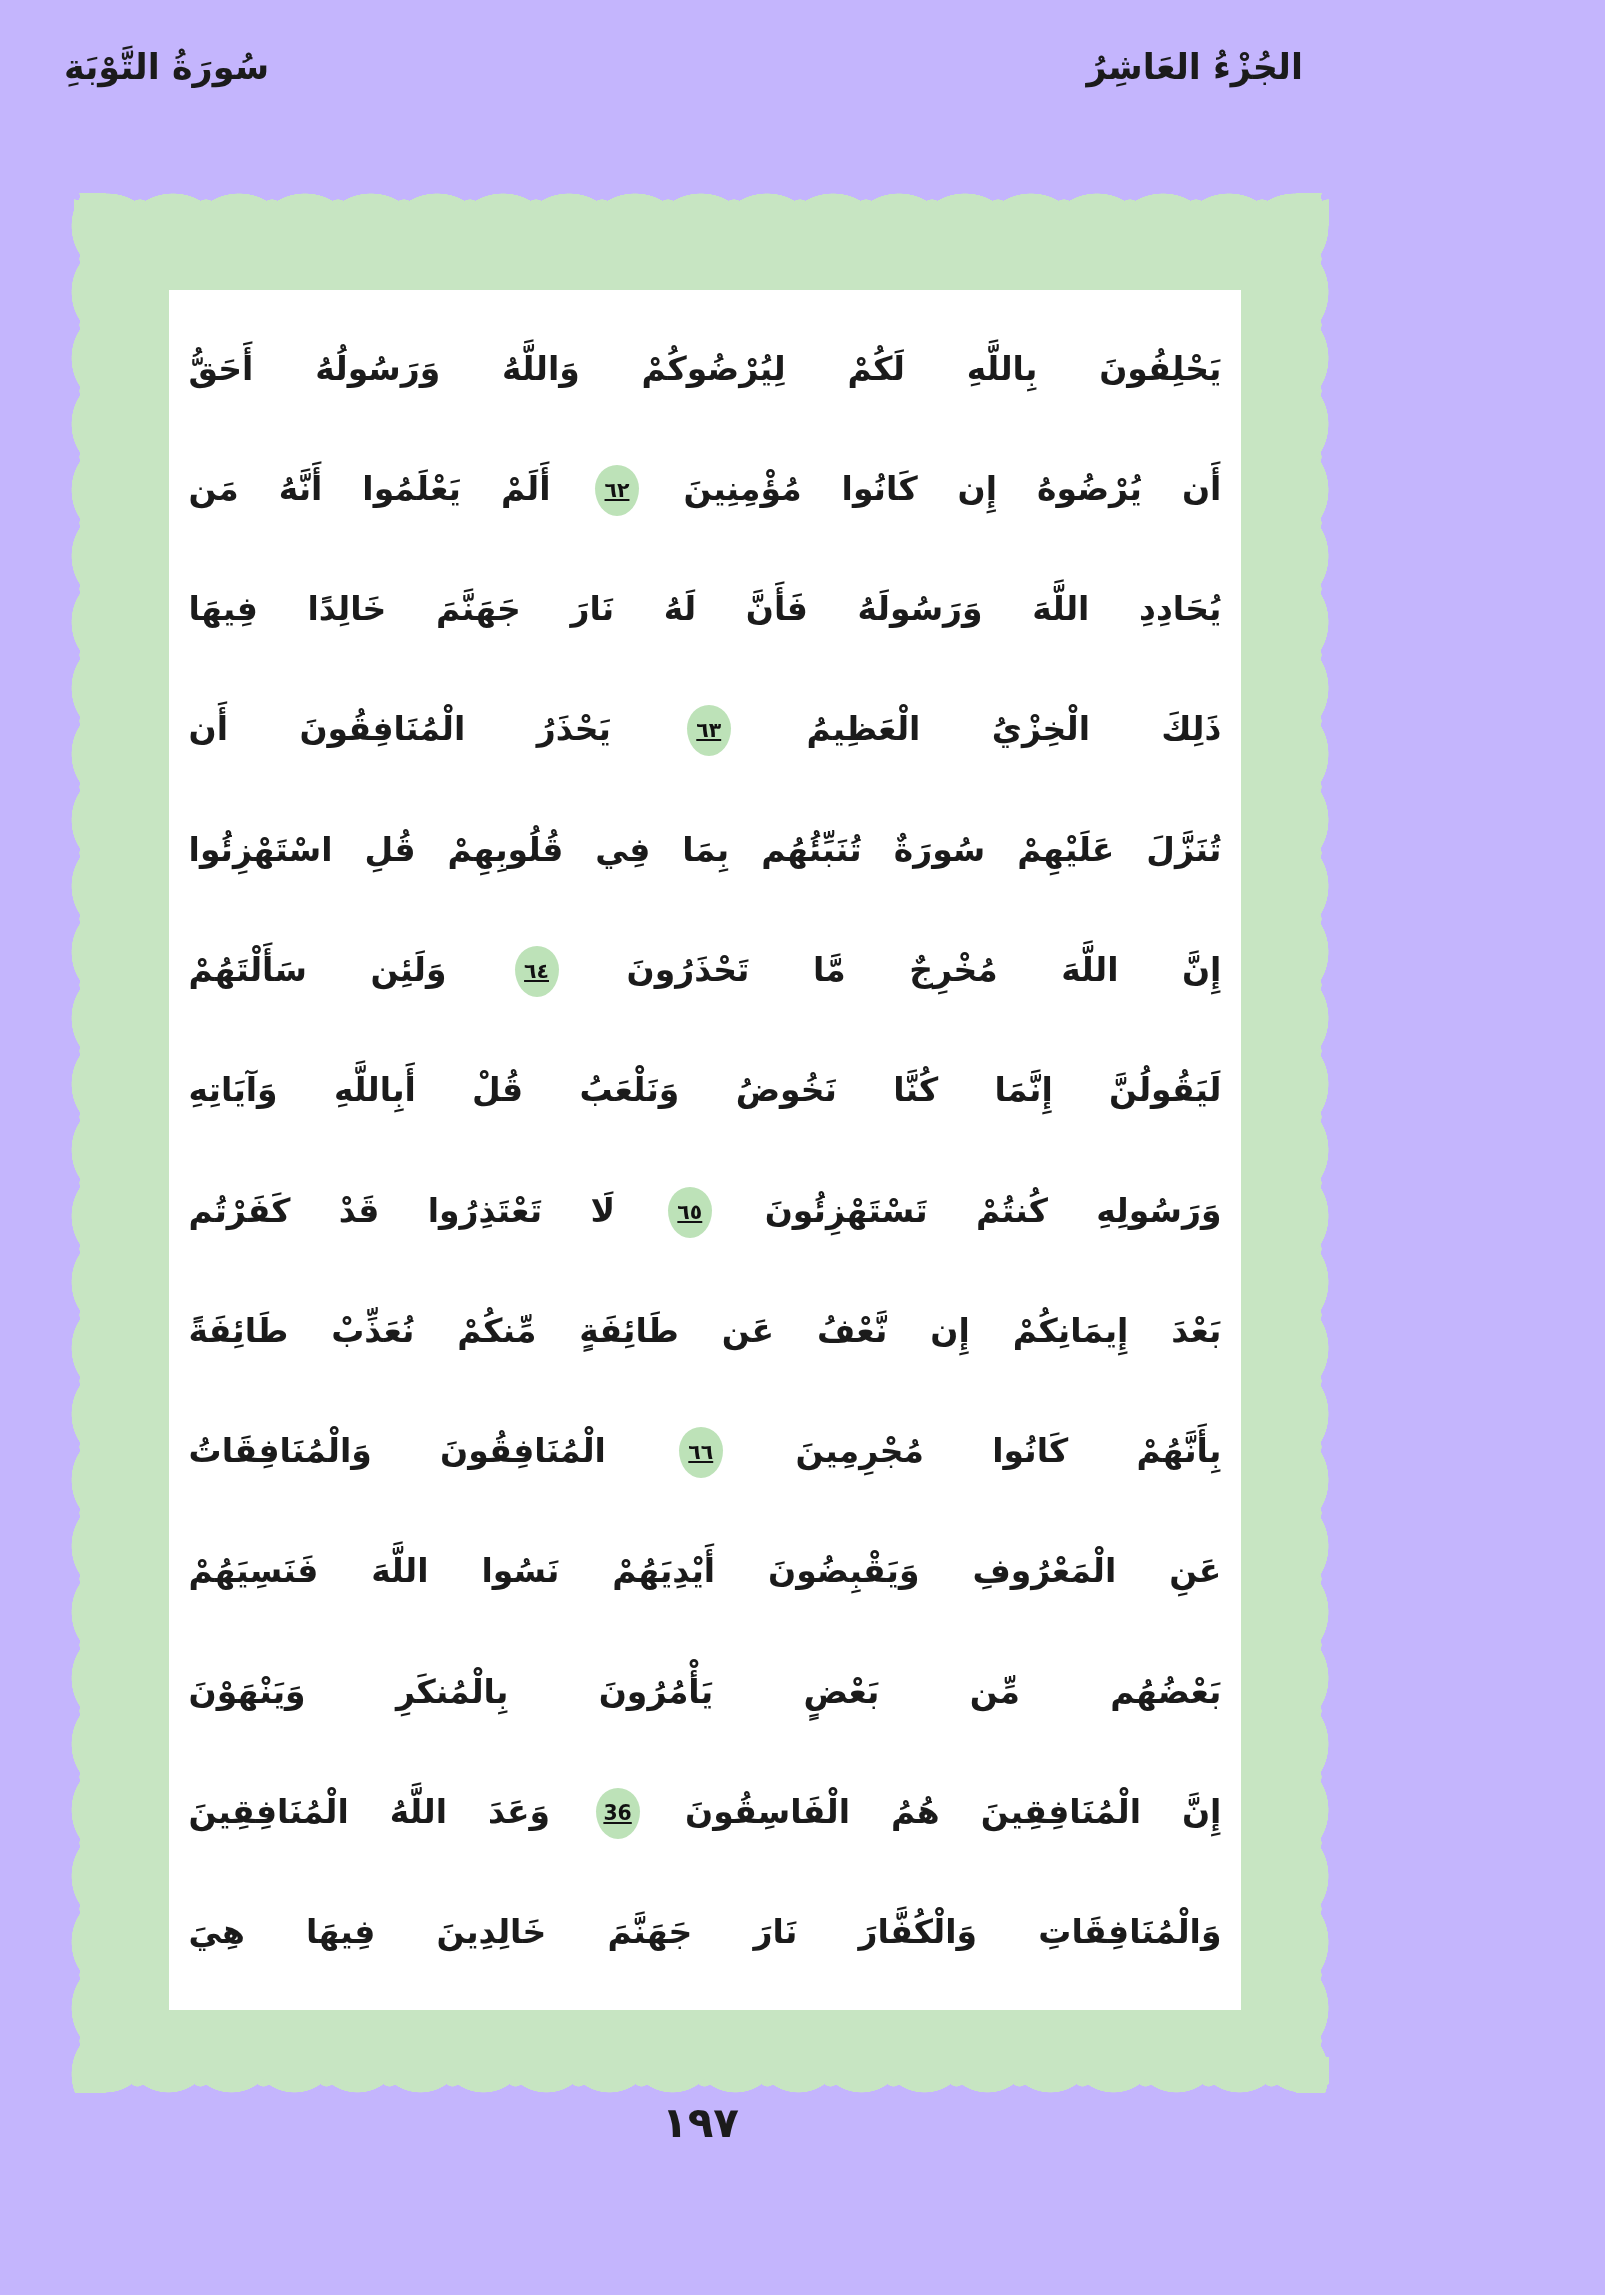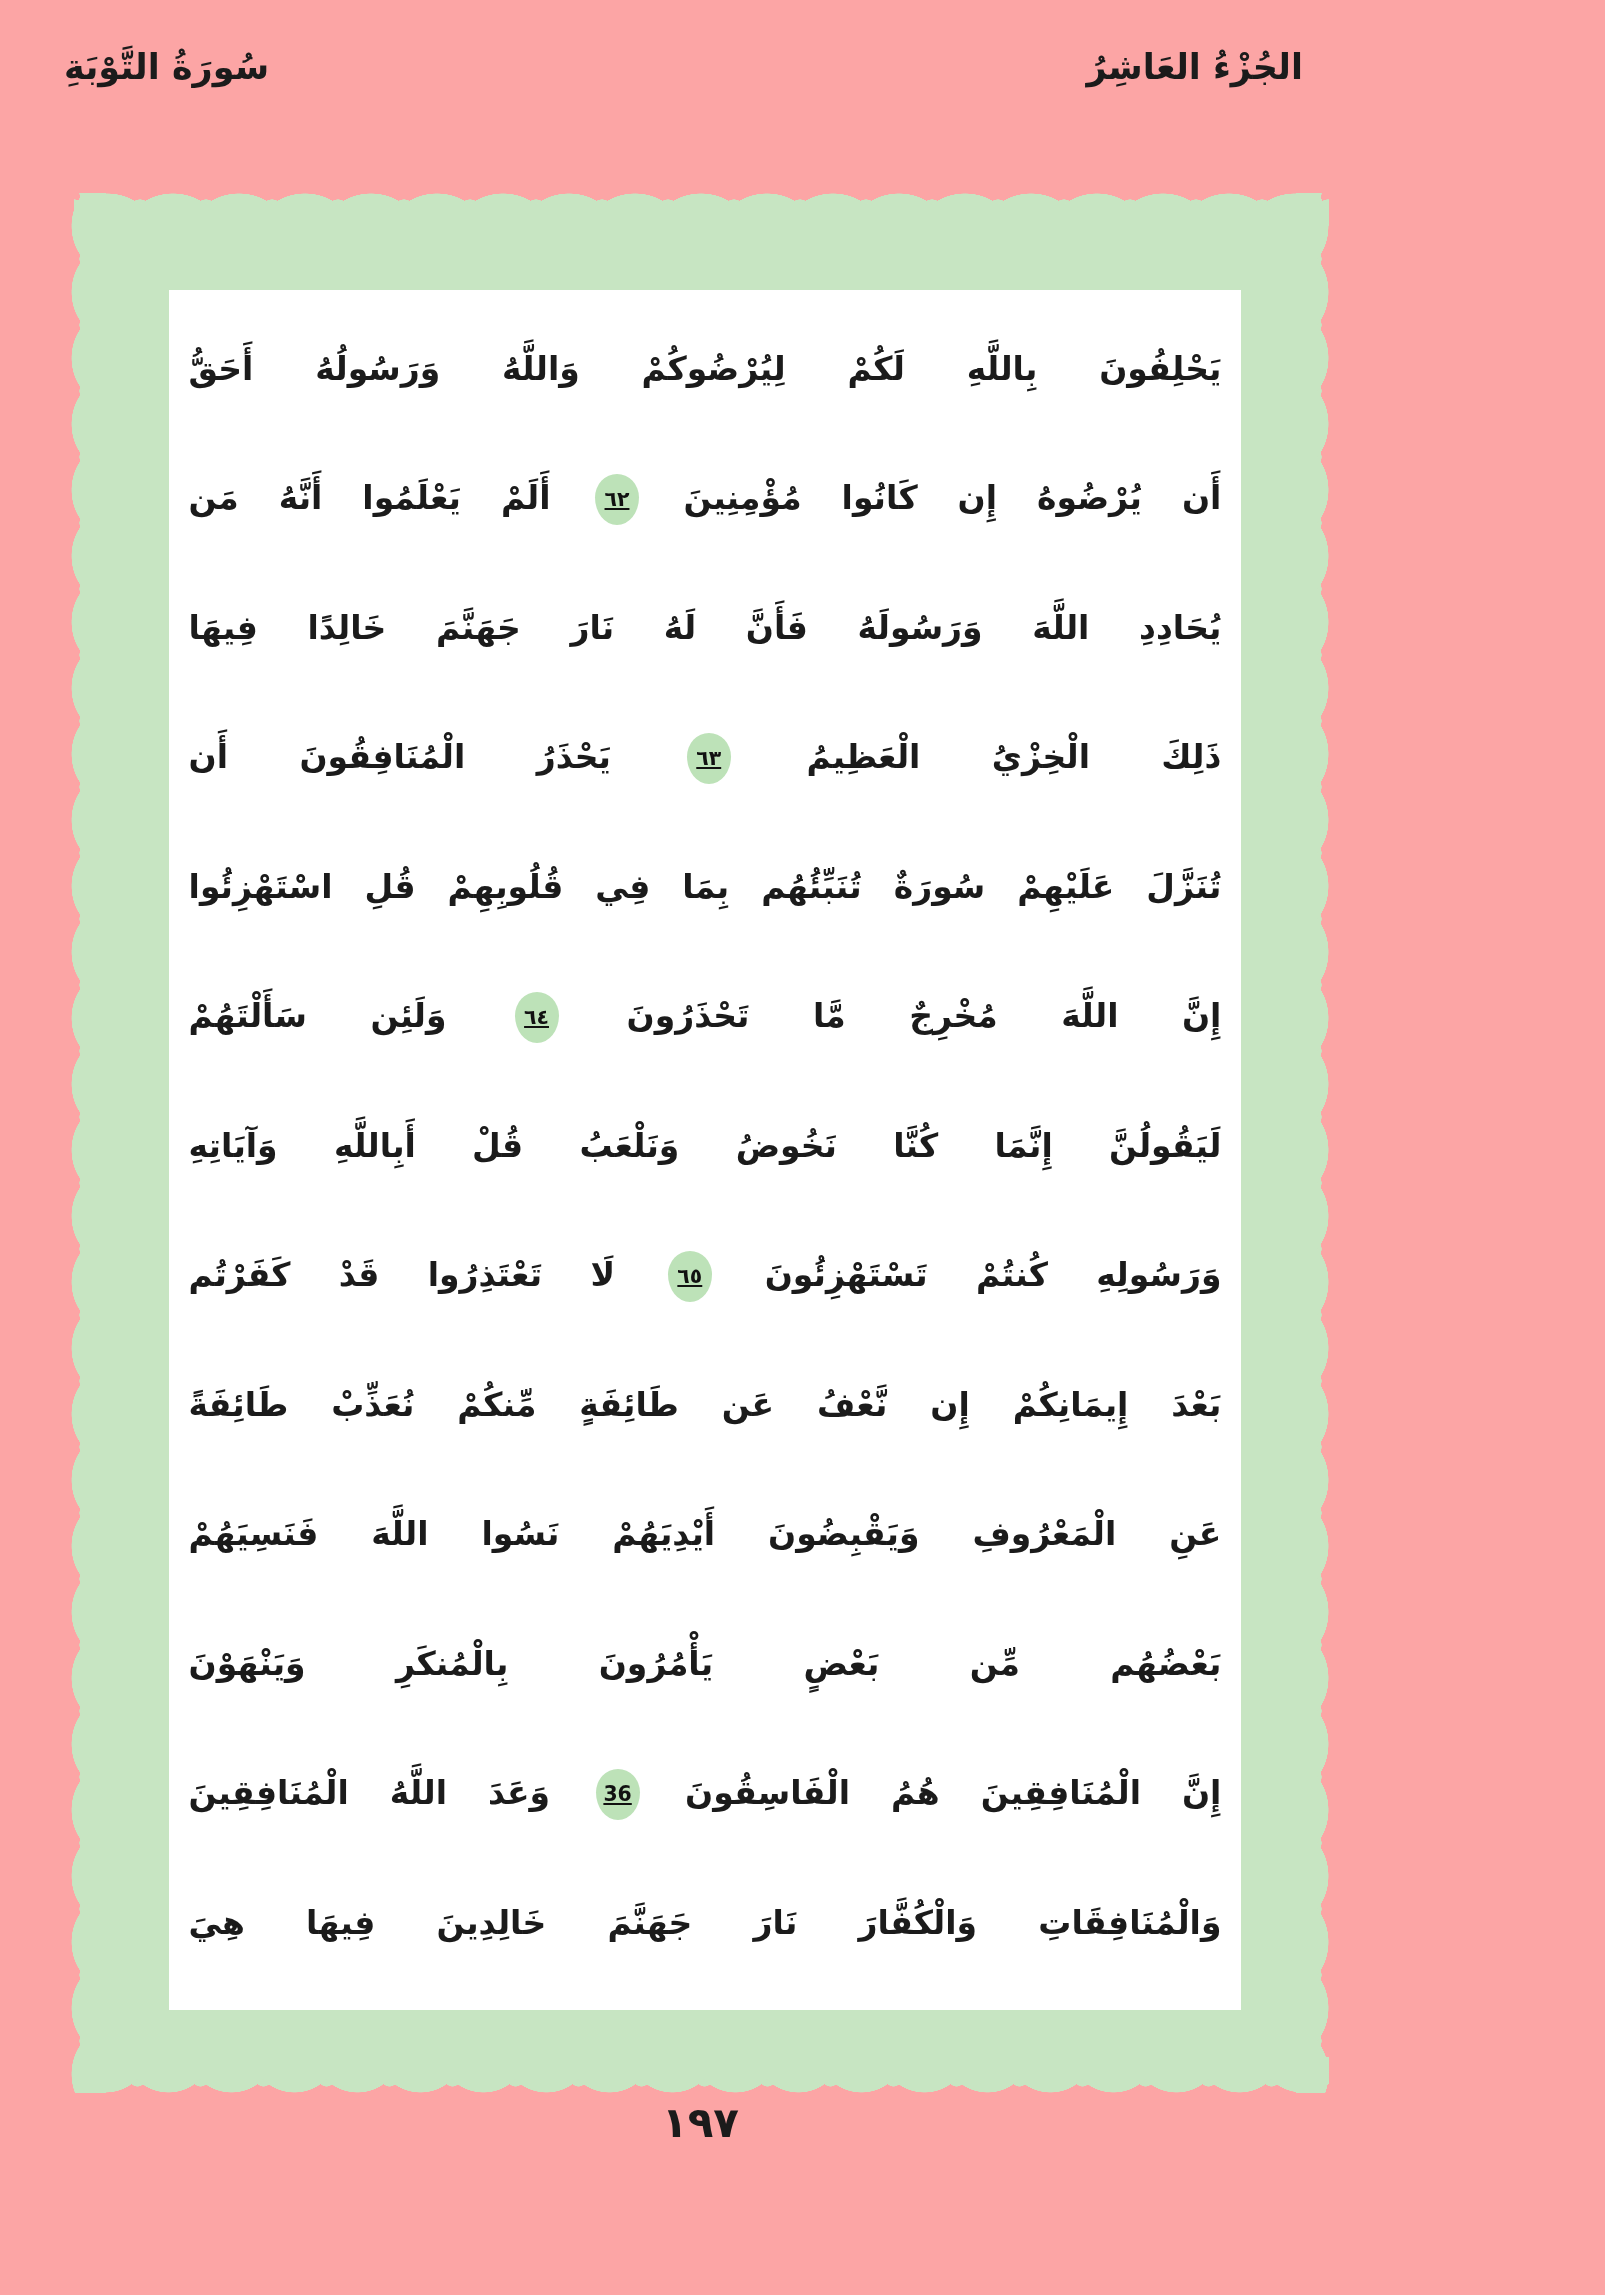--- a/index.html
+++ b/index.html
@@ -1,16 +1,16 @@
 <!DOCTYPE html>
 <html lang="ar" style="--green: #c7e5c2; --marker: #bde2b8;font-size:12px"><head>
 <meta charset="utf-8">
 <style>
   html,body{margin:0;padding:0;background:#ffffff;}
-  #page{position:relative;width:1605px;height:2295px;background:#fca5a5;overflow:hidden;
+  #page{position:relative;width:1605px;height:2295px;background:#c4b5fd;overflow:hidden;
         font-family:"DejaVu Sans",sans-serif;color:#1b1b1b;}
 
   
   .hdr{position:absolute;top:47px;font-size:35px;font-weight:700;direction:rtl;
        color:#1b1b1b;white-space:nowrap;}
   #hdr-surah{left:64px;}
   #hdr-juz{right:302px;}
 
   
   .band-solid{position:absolute;left:104px;top:225px;width:1193px;height:1833px;
@@ -69,20 +69,21 @@
     <div class="lines">
         <div class="qline"><span class="ayah-text">يَحْلِفُونَ بِاللَّهِ لَكُمْ لِيُرْضُوكُمْ وَاللَّهُ وَرَسُولُهُ أَحَقُّ</span></div>
         <div class="qline"><span class="ayah-text">أَن يُرْضُوهُ إِن كَانُوا مُؤْمِنِينَ</span> <span class="ayah-marker">٦٢</span> <span class="ayah-text">أَلَمْ يَعْلَمُوا أَنَّهُ مَن</span></div>
         <div class="qline"><span class="ayah-text">يُحَادِدِ اللَّهَ وَرَسُولَهُ فَأَنَّ لَهُ نَارَ جَهَنَّمَ خَالِدًا فِيهَا</span></div>
         <div class="qline"><span class="ayah-text">ذَلِكَ الْخِزْيُ الْعَظِيمُ</span> <span class="ayah-marker">٦٣</span> <span class="ayah-text">يَحْذَرُ الْمُنَافِقُونَ أَن</span></div>
         <div class="qline"><span class="ayah-text">تُنَزَّلَ عَلَيْهِمْ سُورَةٌ تُنَبِّئُهُم بِمَا فِي قُلُوبِهِمْ قُلِ اسْتَهْزِئُوا</span></div>
         <div class="qline"><span class="ayah-text">إِنَّ اللَّهَ مُخْرِجٌ مَّا تَحْذَرُونَ</span> <span class="ayah-marker">٦٤</span> <span class="ayah-text">وَلَئِن سَأَلْتَهُمْ</span></div>
         <div class="qline"><span class="ayah-text">لَيَقُولُنَّ إِنَّمَا كُنَّا نَخُوضُ وَنَلْعَبُ قُلْ أَبِاللَّهِ وَآيَاتِهِ</span></div>
         <div class="qline"><span class="ayah-text">وَرَسُولِهِ كُنتُمْ تَسْتَهْزِئُونَ</span> <span class="ayah-marker">٦٥</span> <span class="ayah-text">لَا تَعْتَذِرُوا قَدْ كَفَرْتُم</span></div>
         <div class="qline"><span class="ayah-text">بَعْدَ إِيمَانِكُمْ إِن نَّعْفُ عَن طَائِفَةٍ مِّنكُمْ نُعَذِّبْ طَائِفَةً</span></div>
+        <div class="qline"><span class="ayah-text">بِأَنَّهُمْ كَانُوا مُجْرِمِينَ</span> <span class="ayah-marker">٦٦</span> <span class="ayah-text">الْمُنَافِقُونَ وَالْمُنَافِقَاتُ</span></div>
         <div class="qline"><span class="ayah-text">عَنِ الْمَعْرُوفِ وَيَقْبِضُونَ أَيْدِيَهُمْ نَسُوا اللَّهَ فَنَسِيَهُمْ</span></div>
         <div class="qline"><span class="ayah-text">بَعْضُهُم مِّن بَعْضٍ يَأْمُرُونَ بِالْمُنكَرِ وَيَنْهَوْنَ</span></div>
         <div class="qline"><span class="ayah-text">إِنَّ الْمُنَافِقِينَ هُمُ الْفَاسِقُونَ</span> <span class="ayah-marker">36</span> <span class="ayah-text">وَعَدَ اللَّهُ الْمُنَافِقِينَ</span></div>
         <div class="qline"><span class="ayah-text">وَالْمُنَافِقَاتِ وَالْكُفَّارَ نَارَ جَهَنَّمَ خَالِدِينَ فِيهَا هِيَ</span></div>
       </div>
   </div>
 
   <div id="page-number">١٩٧</div>
 </div>
 

